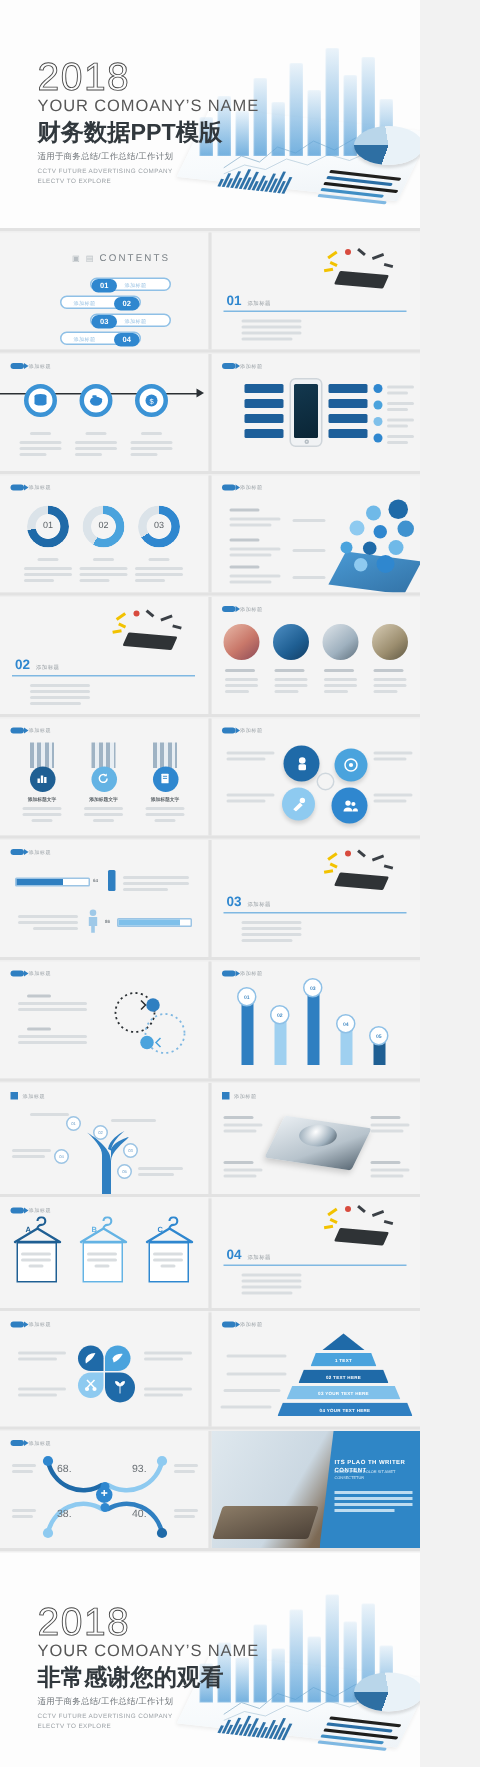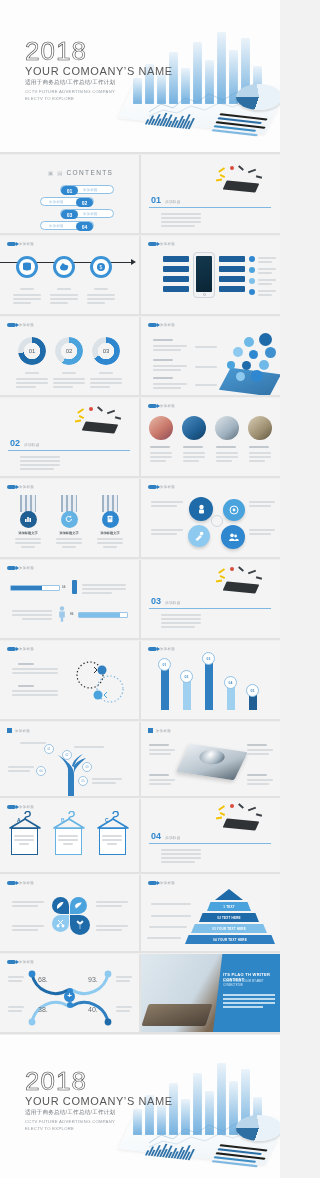--- a/index.html
+++ b/index.html
@@ -202,20 +202,21 @@
         <i style="width:46px;background:#2a6ea5"></i>
         <i style="width:52px;background:#1d1d1b"></i>
         <i style="width:44px;background:#3f8ec4"></i>
         <i style="width:48px;background:#7fb8e2"></i>
       </div>
     </div>
 
     <div class="cover-txt" style="top:38px;">
       <div class="year">2018</div>
       <div class="company">YOUR COMOANY’S NAME</div>
+      <div class="maintitle">财务数据PPT模版</div>
       <div class="subcn">适用于商务总结/工作总结/工作计划</div>
       <div class="suben">CCTV FUTURE ADVERTISING COMPANY</div>
       <div class="suben">ELECTV TO EXPLORE</div>
     </div>
   </div>
 
   <div class="hsep" style="top:152px;"></div>
 
   <div class="slide cell left" style="top:155px;">
     <div class="toc-head">
@@ -928,19 +929,20 @@
         <i style="width:46px;background:#2a6ea5"></i>
         <i style="width:52px;background:#1d1d1b"></i>
         <i style="width:44px;background:#3f8ec4"></i>
         <i style="width:48px;background:#7fb8e2"></i>
       </div>
     </div>
 
     <div class="cover-txt" style="top:33px;">
       <div class="year">2018</div>
       <div class="company">YOUR COMOANY’S NAME</div>
+      <div class="maintitle">非常感谢您的观看</div>
       <div class="subcn">适用于商务总结/工作总结/工作计划</div>
       <div class="suben">CCTV FUTURE ADVERTISING COMPANY</div>
       <div class="suben">ELECTV TO EXPLORE</div>
     </div>
   </div>
 
 </div>
 
 </body></html>

